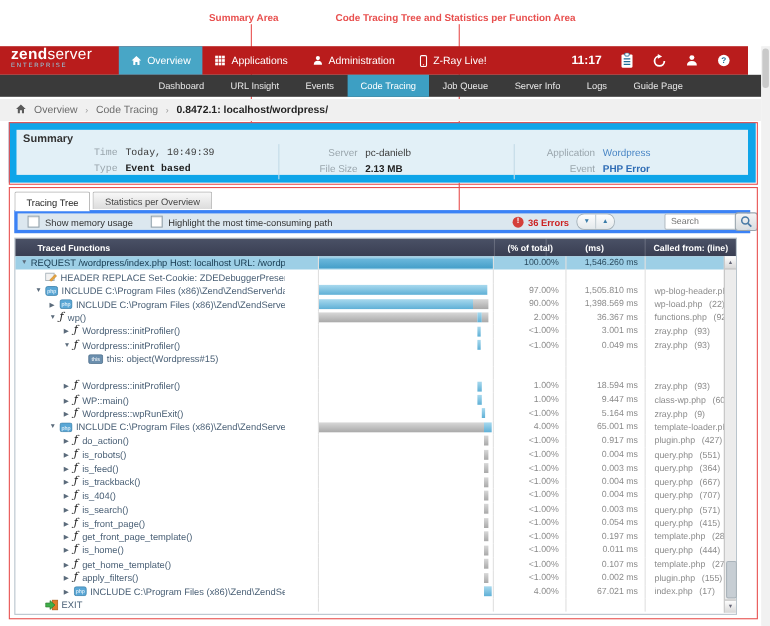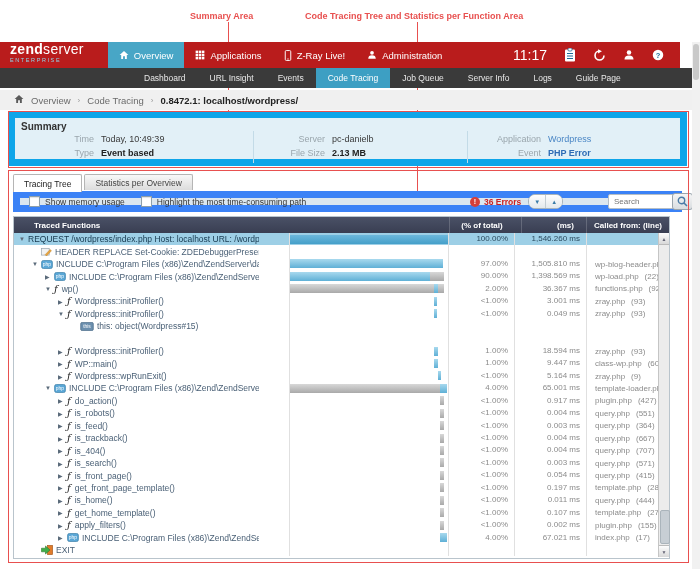--- a/index.html
+++ b/index.html
@@ -13,21 +13,21 @@
   #hdr{position:absolute;left:0;top:42px;width:680px;height:26px;background:#b91c1c;display:flex;align-items:center}
   #logo{margin-left:10px;line-height:11px;cursor:default}
   #logo .l1{color:#fff;font-size:14px;letter-spacing:.3px}
   #logo .l1 b{font-weight:bold}
   #logo .l2{color:#8fd4ea;font-size:5.5px;letter-spacing:1.6px}
   #nav{display:flex;height:100%;margin-left:24px}
   .nav-item{display:flex;align-items:center;gap:5px;padding:0 11px;color:#fff;font-size:9.5px;height:100%;cursor:pointer}
   .nav-item.active{background:#48a6c6}
   .nav-item svg{display:block}
   #hdr-right{margin-left:auto;display:flex;align-items:center;gap:17px;padding-right:16px}
-  #hdr-time{color:#fff;font-size:14px;font-weight:normal}
+  #hdr-time{color:#fff;font-size:11px;font-weight:bold}
   .hicon{display:flex;align-items:center;justify-content:center;cursor:pointer}
   
   #subnav{position:absolute;left:0;top:68px;width:692px;height:20px;background:#3a3a3a;display:flex;align-items:center;padding-left:132px;box-sizing:border-box}
   .sub-item{color:#e8e8e8;font-size:8.5px;padding:0 12px;height:100%;display:flex;align-items:center;cursor:pointer;white-space:nowrap}
   .sub-item.active{background:#3d9fc3;color:#fff}
   
   #crumb{position:absolute;left:0;top:90px;width:692px;height:20px;background:#f0f0f0;display:flex;align-items:center;gap:7px;padding-left:14px;box-sizing:border-box;font-size:9.5px;color:#6b6b6b}
   #crumb .cur{font-weight:bold;color:#222}
   #crumb .sep{color:#9a9a9a;font-size:8px}
   #crumb .bc-link{cursor:pointer}
@@ -39,21 +39,21 @@
   .flabel{color:#9aa6ad;text-align:right;padding-right:7px}
   .fval{color:#3a3a3a}
   .fval.b{font-weight:bold;color:#222}
   .fval.lnk{color:#4a86c5;cursor:pointer}
   .fval.lnk.b{color:#2e6cb5}
   .sumdiv{position:absolute;top:13px;height:32px;width:1px;background:#c3dbe7}
   
   #tabs{position:absolute;left:13px;top:174px;display:flex;gap:2px;z-index:5}
   .tab{height:15px;padding:0 10px;font-size:8.5px;display:flex;align-items:center;border:1px solid #b5b5b5;border-bottom:none;border-radius:2px 2px 0 0;background:linear-gradient(#f8f8f8,#dcdcdc);color:#444;cursor:pointer;white-space:nowrap}
   .tab.active{background:#fff;color:#222;height:17px}
-  #tbar{position:absolute;left:13px;top:191px;width:669px;height:21px;background:#dce7ef;border:7px solid #3b82f6;box-sizing:border-box;display:flex;align-items:center;font-size:8.5px;color:#333}
+  #tbar{position:absolute;left:13px;top:191px;width:669px;height:21px;background:#dce7ef;border:3px solid #3b82f6;box-sizing:border-box;display:flex;align-items:center;font-size:8.5px;color:#333}
   .cbwrap{display:flex;align-items:center;gap:5px;margin-left:9px;cursor:pointer}
   .cbox{width:9px;height:9px;background:#fff;border:1px solid #8fa0ab;box-shadow:inset 0 1px 1px rgba(0,0,0,.12)}
   #errwrap{position:absolute;left:450px;display:flex;align-items:center;gap:4px}
   #errico{width:10px;height:10px;border-radius:50%;background:#d43f3a;color:#fff;font-size:7px;font-weight:bold;display:flex;align-items:center;justify-content:center}
   #errtxt{color:#c22;font-weight:bold;font-size:8.5px}
   #errpill{display:flex;border:1px solid #a8b4bc;border-radius:7px;overflow:hidden;background:#f4f7f9;margin-left:3px}
   .errbtn{width:16px;height:13px;display:flex;align-items:center;justify-content:center;font-size:6px;color:#3a7ca8;cursor:pointer;background:linear-gradient(#fdfdfd,#e4e9ec)}
   .errbtn + .errbtn{border-left:1px solid #c2ccd2}
   #srch{position:absolute;left:588px;width:58px;height:13px;font-size:8px;padding:0 5px;border:1px solid #b5bec6;border-radius:2px;color:#555;font-family:"Liberation Sans",sans-serif}
   #srchbtn{position:absolute;left:652px;width:19px;height:15px;border:1px solid #9aa5ad;border-radius:3px;background:linear-gradient(#f5f5f5,#d9dde0);display:flex;align-items:center;justify-content:center;cursor:pointer}
@@ -123,35 +123,35 @@
               <rect x="1" y="11" width="4" height="4"></rect>
               <rect x="6" y="11" width="4" height="4"></rect>
               <rect x="11" y="11" width="4" height="4"></rect>
             </g>
           </svg>
         </span>
         <span>Applications</span>
       </div>
       <div class="nav-item">
         <span>
+          <svg width="10" height="10" viewBox="0 0 16 16">
+            <circle cx="8" cy="4.5" r="3" fill="#fff"></circle>
+            <path d="M2 14 Q2 8.5 8 8.5 Q14 8.5 14 14 Z" fill="#fff"></path>
+          </svg>
+        </span>
+        <span>Administration</span>
+      </div>
+      <div class="nav-item">
+        <span>
           <svg width="8" height="11" viewBox="0 0 10 16">
             <rect x="1" y="0.8" width="8" height="14.4" rx="1.6" fill="none" stroke="#fff" stroke-width="1.4"></rect>
             <circle cx="5" cy="13" r="0.9" fill="#fff"></circle>
           </svg>
         </span>
         <span>Z-Ray Live!</span>
-      </div>
-      <div class="nav-item">
-        <span>
-          <svg width="10" height="10" viewBox="0 0 16 16">
-            <circle cx="8" cy="4.5" r="3" fill="#fff"></circle>
-            <path d="M2 14 Q2 8.5 8 8.5 Q14 8.5 14 14 Z" fill="#fff"></path>
-          </svg>
-        </span>
-        <span>Administration</span>
       </div>
     </div>
   <div id="hdr-right">
     <span id="hdr-time">11:17</span>
     <span id="hdr-icons" style="display:flex;gap:17px">
         <span class="hicon">
           <svg width="12" height="14" viewBox="0 0 12 14">
             <rect x="1" y="1.5" width="10" height="12" rx="1" fill="#fff"></rect>
             <rect x="4" y="0" width="4" height="3" rx="1" fill="#fff" stroke="#1e6b96" stroke-width="0.8"></rect>
             <g stroke="#1e6b96" stroke-width="1">
@@ -203,21 +203,21 @@
     <span class="bc-link">Code Tracing</span>
     <span class="sep">›</span>
     <span class="cur">0.8472.1: localhost/wordpress/</span>
   </div>
 
 <div id="sumbox">
   <div id="sumtitle">Summary</div>
   <div class="sumdiv" style="left:238px"></div>
   <div class="sumdiv" style="left:452px"></div>
   <div id="sumfields">
-      <div class="fgroup" style="left: 1px;">
+      <div class="fgroup" style="left: 14px; font-family: Liberation Mono, monospace;">
         <div class="frow">
           <span class="flabel" style="width: 78px;">Time</span>
           <span class="fval">Today, 10:49:39</span>
         </div>
         <div class="frow">
           <span class="flabel" style="width: 78px;">Type</span>
           <span class="fval b">Event based</span>
         </div>
       </div>
       <div class="fgroup" style="left: 230px;">
@@ -271,21 +271,21 @@
         <circle cx="4.5" cy="4.5" r="3.2" fill="none" stroke="#4a7ba6" stroke-width="1.4"></circle>
         <line x1="7" y1="7" x2="10" y2="10" stroke="#4a7ba6" stroke-width="1.6"></line>
       </svg>
   </span>
 </div>
 
 <div id="table">
   <div id="thead">
       <div class="hcell " style="left: 0px; width: 275px; padding-left: 20px; justify-content: flex-start;">Traced Functions</div>
       <div class="hcell cdiv" style="left: 435px; width: 65px; padding-left: 0px; justify-content: center;">(% of total)</div>
-      <div class="hcell cdiv" style="left: 507px; width: 72px; padding-left: 16px; justify-content: center;">(ms)</div>
+      <div class="hcell cdiv" style="left: 482px; width: 72px; padding-left: 16px; justify-content: center;">(ms)</div>
       <div class="hcell cdiv" style="left: 572px; width: 83px; padding-left: 0px; justify-content: center;">Called from: (line)</div>
     </div>
   <div id="rows">
       <div class="trow sel">
         <div class="cell cf" style="padding-left: 5px;">
           <span class="tw">▼</span>
           <span class="lbl">REQUEST /wordpress/index.php Host: localhost URL: /wordpress/</span>
         </div>
         <div class="cell cbar">
           <div class="seg selblue" style="left: 0%; width: 100%;"></div>

